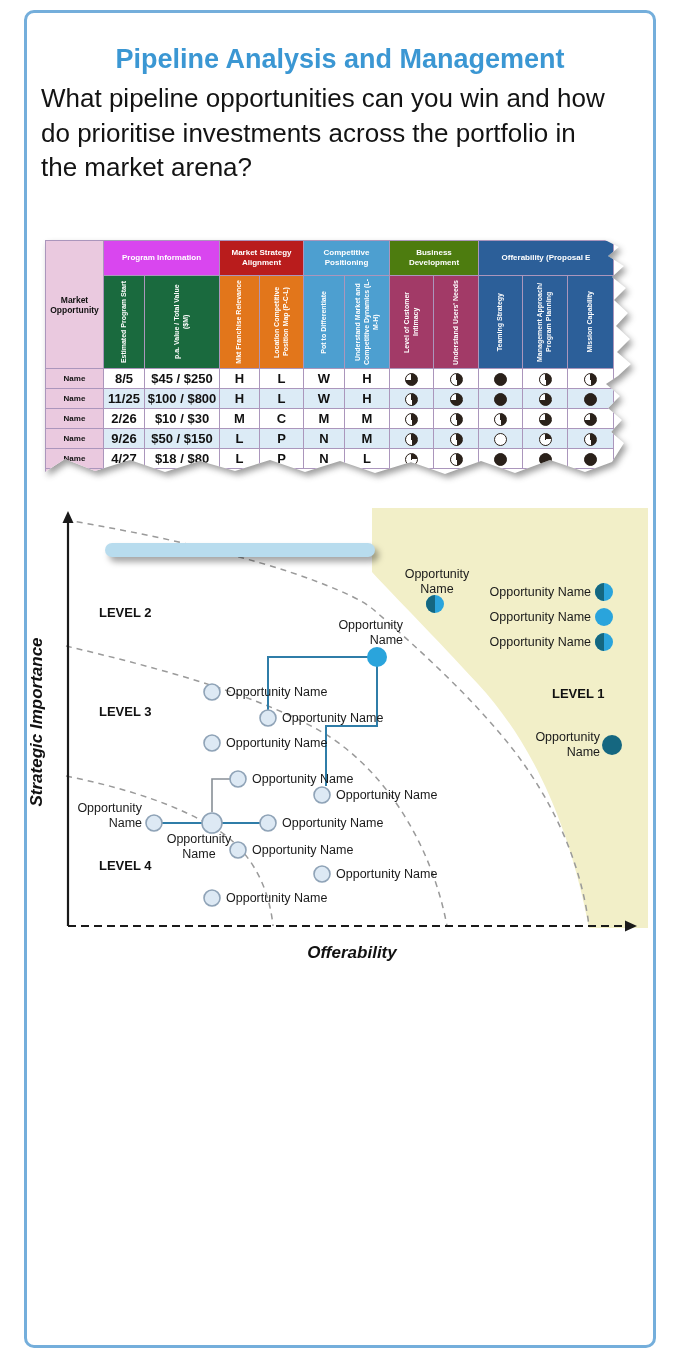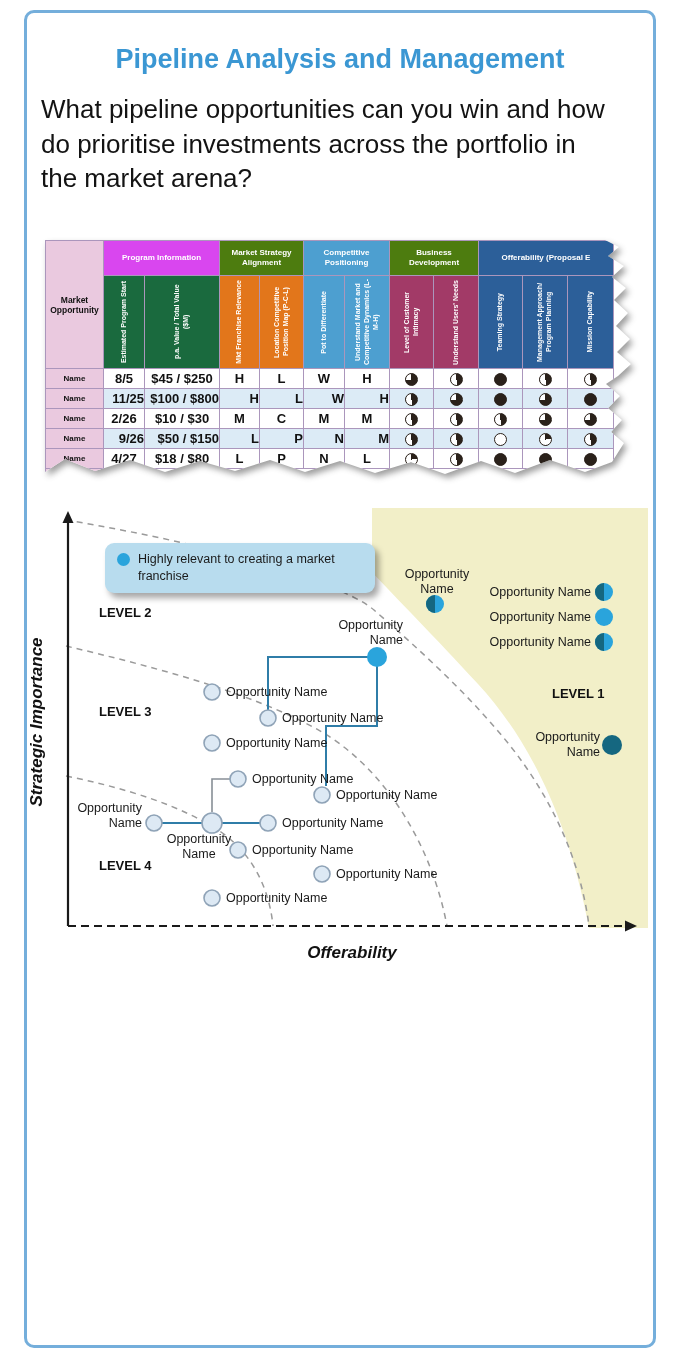--- a/index.html
+++ b/index.html
@@ -1,33 +1,33 @@
 <!DOCTYPE html>
 <html><head>
 <meta charset="utf-8">
 <style>
   html,body{margin:0;padding:0;background:#fff;}
   body{width:680px;height:1360px;position:relative;font-family:"Liberation Sans",sans-serif;overflow:hidden;}
   .card{position:absolute;left:24px;top:10px;width:626px;height:1332px;border:3px solid #74aedb;border-radius:10px;background:#fff;}
   .title{position:absolute;left:40px;top:44px;width:600px;font-size:27px;font-weight:bold;color:#3b97d3;text-align:center;letter-spacing:0px;}
-  .question{position:absolute;left:41px;top:92px;width:578px;font-size:26px;color:#131313;line-height:1.33;}
+  .question{position:absolute;left:41px;top:81px;width:578px;font-size:26px;color:#131313;line-height:1.33;}
 
   
   .table-wrap{position:absolute;left:45px;top:240px;width:594px;height:242px;filter:drop-shadow(3px 4px 3px rgba(40,40,40,.45));}
   .torn{width:100%;height:100%;background:#fff;
     clip-path:polygon(0 0,560px 0,574px 7px,563px 16px,579px 26px,567px 37px,581px 48px,569px 60px,583px 73px,571px 86px,585px 99px,572px 112px,586px 124px,573px 136px,561px 144px,575px 156px,563px 168px,577px 180px,566px 192px,579px 203px,567px 222px,540px 232px,505px 220px,470px 233px,436px 221px,400px 234px,366px 222px,330px 233px,295px 221px,260px 232px,225px 220px,190px 231px,155px 221px,120px 232px,85px 220px,50px 231px,20px 219px,0 232px);}
   table.ptable{border-collapse:collapse;table-layout:fixed;}
   table.ptable td,table.ptable th{padding:0;border:1px solid #ab96bc;overflow:hidden;}
   th.ghead{color:#fff;font-size:8px;font-weight:bold;text-align:center;border:1px solid #fff;height:34px;line-height:1.25;}
   th.corner{background:#eac9df;color:#111;font-size:8.5px;font-weight:bold;border:1px solid #fff;}
   th.sub{height:92px;vertical-align:middle;text-align:center;border:1px solid #fff;}
   .vh{writing-mode:vertical-rl;transform:rotate(180deg);margin:0 auto;color:#fff;font-size:7px;font-weight:bold;line-height:1.25;max-height:86px;text-align:center;}
   td.namec{background:#eac9df;font-weight:bold;font-size:8px;text-align:center;color:#111;}
   td.val{font-size:13px;font-weight:bold;text-align:center;color:#111;height:19px;}
-  tr.alt td.val{background:#dcebf6;text-align:right;}
+  tr.alt td.val{background:#dcebf6;}
   tr.alt td.ballc{background:#dcebf6;}
   td.ballc{text-align:center;height:19px;}
   .ball{display:inline-block;width:11px;height:11px;border-radius:50%;border:1px solid #2a211a;vertical-align:middle;background:#fff;}
   .b100{background:#2a211a;}
   .b75{background:conic-gradient(#2a211a 0 270deg,#ffffff 270deg 360deg);}
   .b50{background:conic-gradient(#2a211a 0 180deg,#ffffff 180deg 360deg);}
   .b25{background:conic-gradient(#2a211a 0 90deg,#ffffff 90deg 360deg);}
   td.pinkstub{background:#eac9df;height:14px;}
   td.stub{border:none;height:14px;}
 
@@ -60,21 +60,21 @@
           <col style="width:44px">
           <col style="width:45px">
           <col style="width:44px">
           <col style="width:45px">
           <col style="width:46px">
         </colgroup>
         <tbody>
           <tr>
             <th class="corner" rowspan="2">Market Opportunity</th>
             <th class="ghead" colspan="2" style="background:#d946ef">Program Information</th>
-            <th class="ghead" colspan="2" style="background:#4d7c0f">Market Strategy Alignment</th>
+            <th class="ghead" colspan="2" style="background:#b91c1c">Market Strategy Alignment</th>
             <th class="ghead" colspan="2" style="background:#4d9fd0">Competitive Positioning</th>
             <th class="ghead" colspan="2" style="background:#4d7c0f">Business Development</th>
             <th class="ghead" colspan="3" style="background:#2c5f99">Offerability (Proposal E</th>
           </tr>
           <tr>
             <th class="sub" style="background:#1a6a3e">
               <div class="vh">Estimated Program Start</div>
             </th>
             <th class="sub" style="background:#1a6a3e">
               <div class="vh">p.a. Value / Total Value ($M)</div>
@@ -258,17 +258,13 @@
       <text x="99" y="617" font-size="13" font-weight="bold" fill="#111">LEVEL 2</text>
       <text x="99" y="716" font-size="13" font-weight="bold" fill="#111">LEVEL 3</text>
       <text x="99" y="870" font-size="13" font-weight="bold" fill="#111">LEVEL 4</text>
     </g>
 
   <text x="352" y="958" text-anchor="middle" font-size="17" font-weight="bold" font-style="italic" fill="#111">Offerability</text>
   <text x="42" y="722" text-anchor="middle" font-size="17" font-weight="bold" font-style="italic" fill="#111" transform="rotate(-90 42 722)">Strategic Importance</text>
 </svg>
 
 <div class="legend">
-  <div class="legrow">
-    <span class="legdot" id="legdot0" style="background: rgb(42, 164, 220);"></span>
-    <span class="legtxt">Highly relevant to creating a market franchise</span>
-  </div>
 </div>
 
 </body></html>

